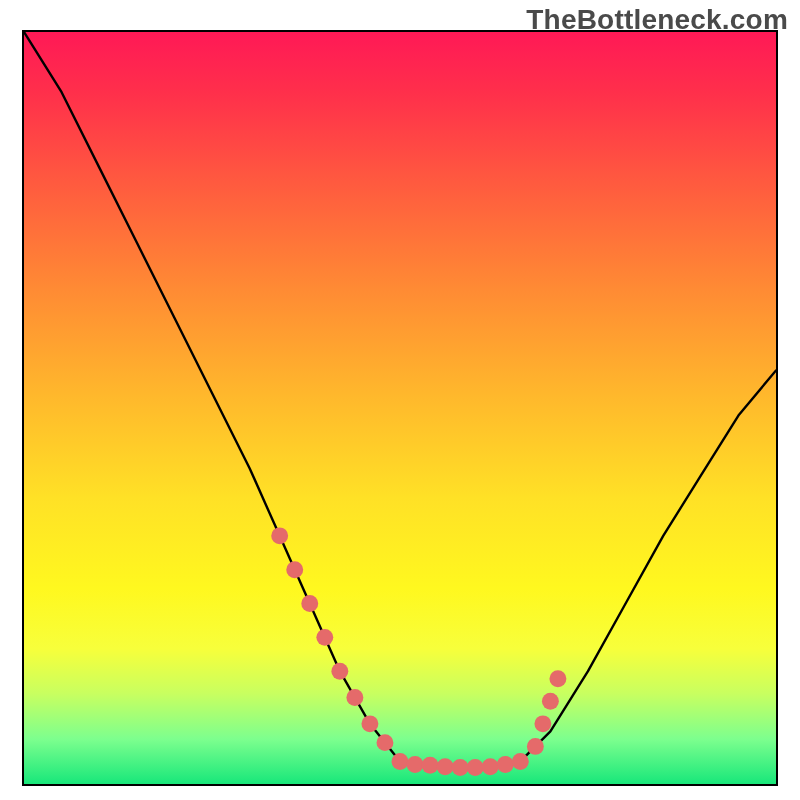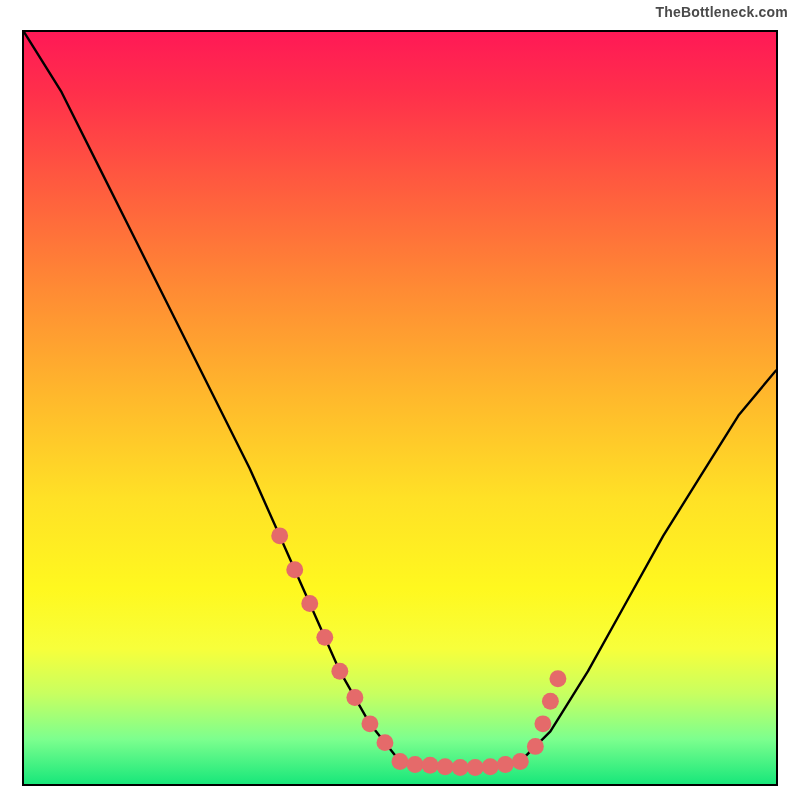--- a/index.html
+++ b/index.html
@@ -7,21 +7,21 @@
   .chart-wrap {
     position: relative;
     width: 800px;
     height: 800px;
   }
   .watermark {
     position: absolute;
     top: 4px;
     right: 12px;
     font-family: Arial, Helvetica, sans-serif;
-    font-size: 14px;
+    font-size: 28px;
     font-weight: 600;
     color: #4a4a4a;
     letter-spacing: 0.2px;
     z-index: 5;
   }
   .plot-frame {
     position: absolute;
     left: 22px;
     top: 30px;
     width: 756px;

